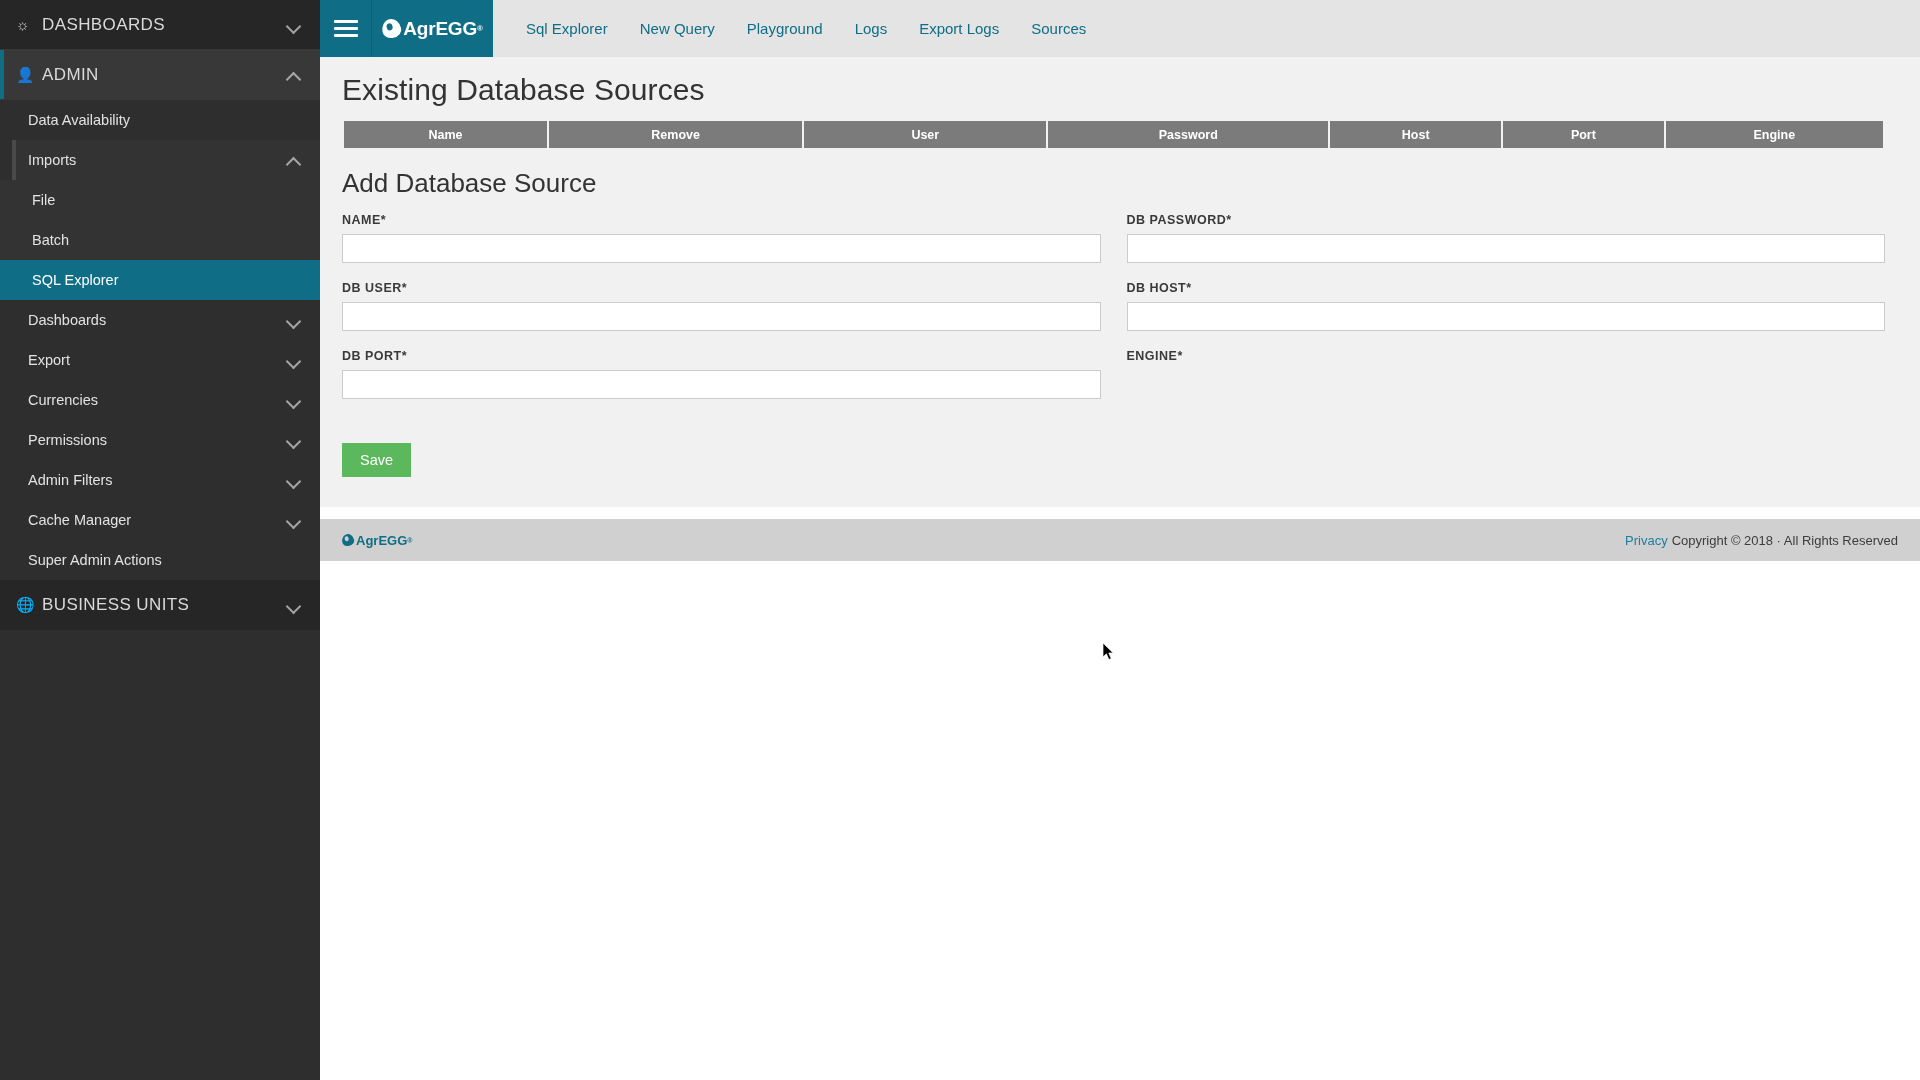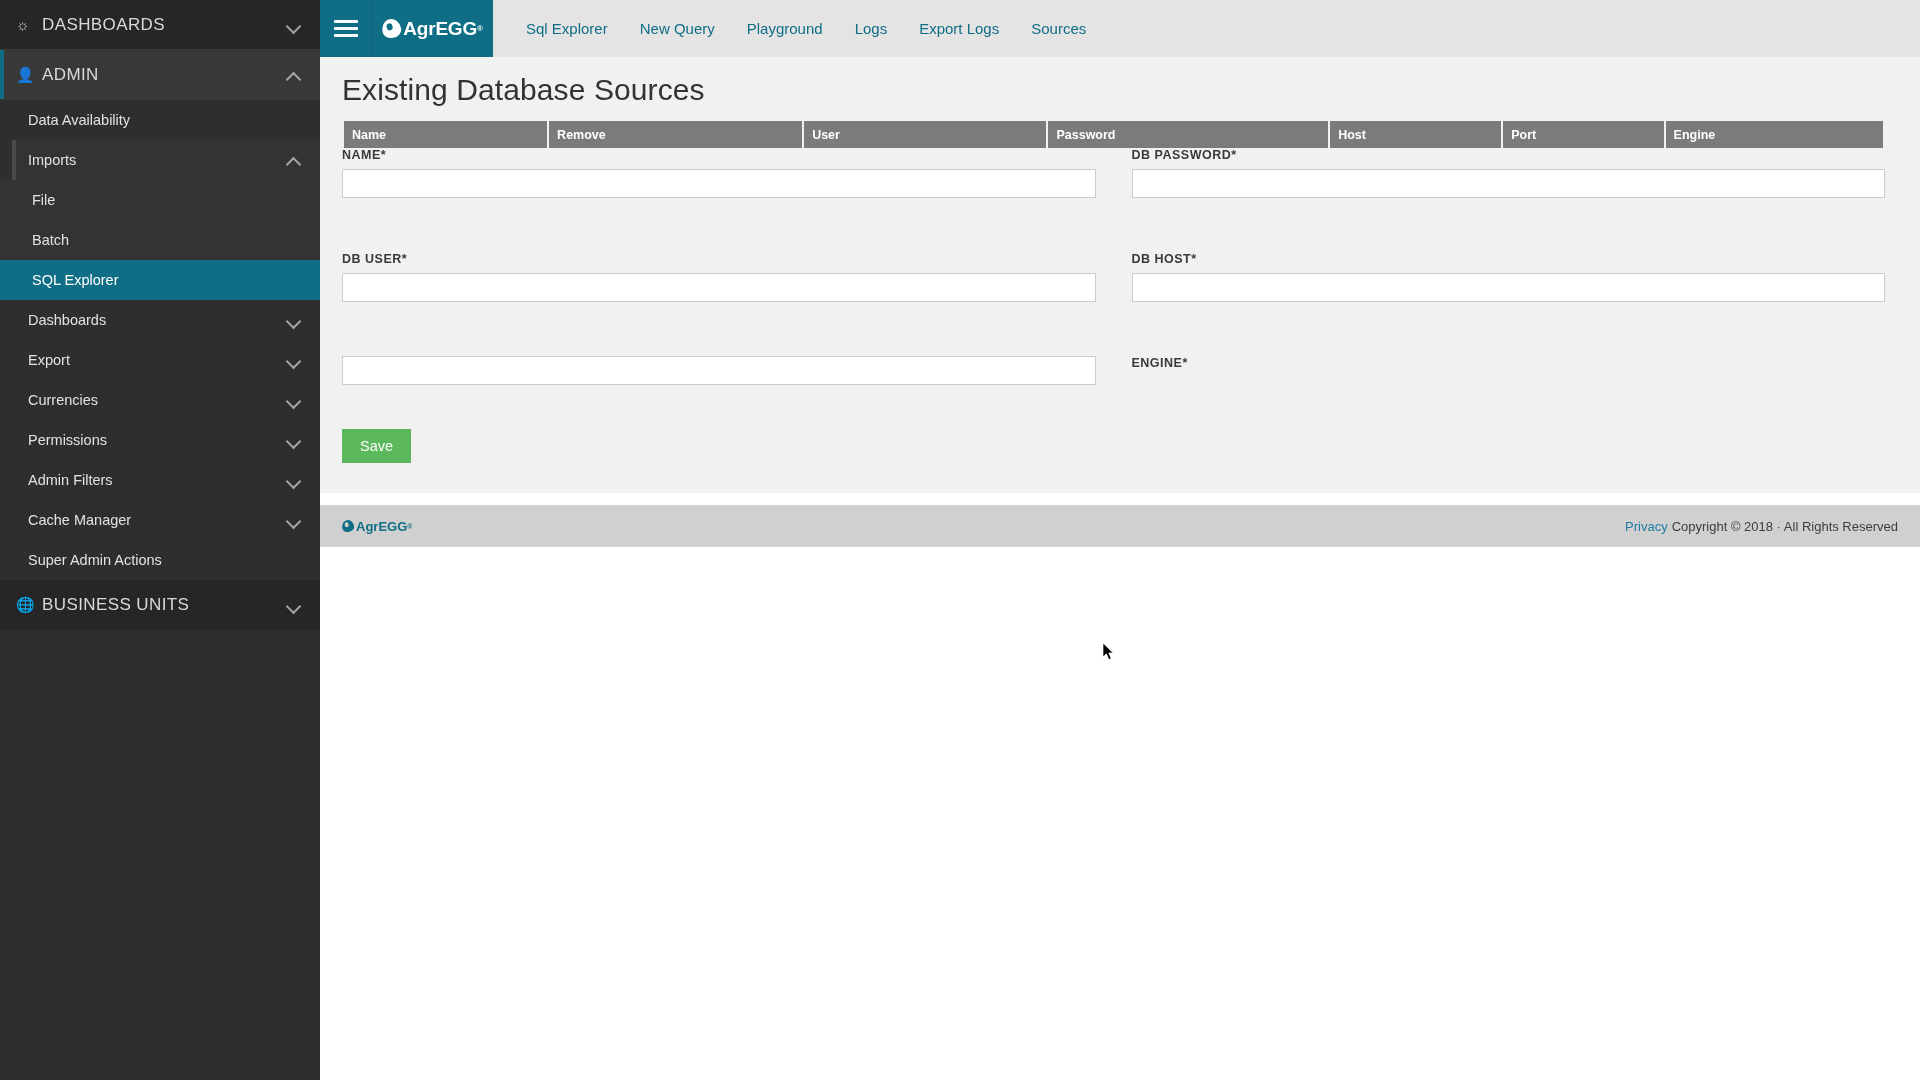--- a/index.html
+++ b/index.html
@@ -159,33 +159,32 @@
     width: 100%;
     border-collapse: separate;
     border-spacing: 2px 0;
     table-layout: fixed;
   }
   table.srcs th {
     background: #7b7b7b;
     color: #ffffff;
     font-size: 12.5px;
     font-weight: bold;
-    text-align: left;
+    text-align: center;
     padding: 6px 8px;
     height: 27px;
     white-space: nowrap;
   }
 
   
   .form-grid {
     display: grid;
     grid-template-columns: 1fr 1fr;
     column-gap: 26px;
     row-gap: 0;
-    gap: 36px;
   }
   .field { margin-bottom: 18px; }
   .field label {
     display: block;
     font-size: 12.5px;
     font-weight: bold;
     color: #3a3a3a;
     letter-spacing: .5px;
     margin-bottom: 7px;
   }
@@ -390,20 +389,21 @@
             <th>User</th>
             <th>Password</th>
             <th>Host</th>
             <th>Port</th>
             <th>Engine</th>
           </tr>
         </thead>
         <tbody></tbody>
       </table>
 
+      <h2 class="sec-title">Add Database Source</h2>
 
       <form class="form-grid">
 
         <div class="field">
           <label>NAME*</label>
           <input class="txt" type="text" value="" style="">
         </div>
 
         <div class="field">
           <label>DB PASSWORD*</label>
@@ -414,20 +414,21 @@
           <label>DB USER*</label>
           <input class="txt" type="text" value="" style="">
         </div>
 
         <div class="field">
           <label>DB HOST*</label>
           <input class="txt" type="text" value="" style="">
         </div>
 
         <div class="field">
+          <label>DB PORT*</label>
           <input class="txt" type="text" value="" style="">
         </div>
 
         <div class="field">
           <label>ENGINE*</label>
         </div>
 
       </form>
 
       <button class="btn-save">Save</button>

